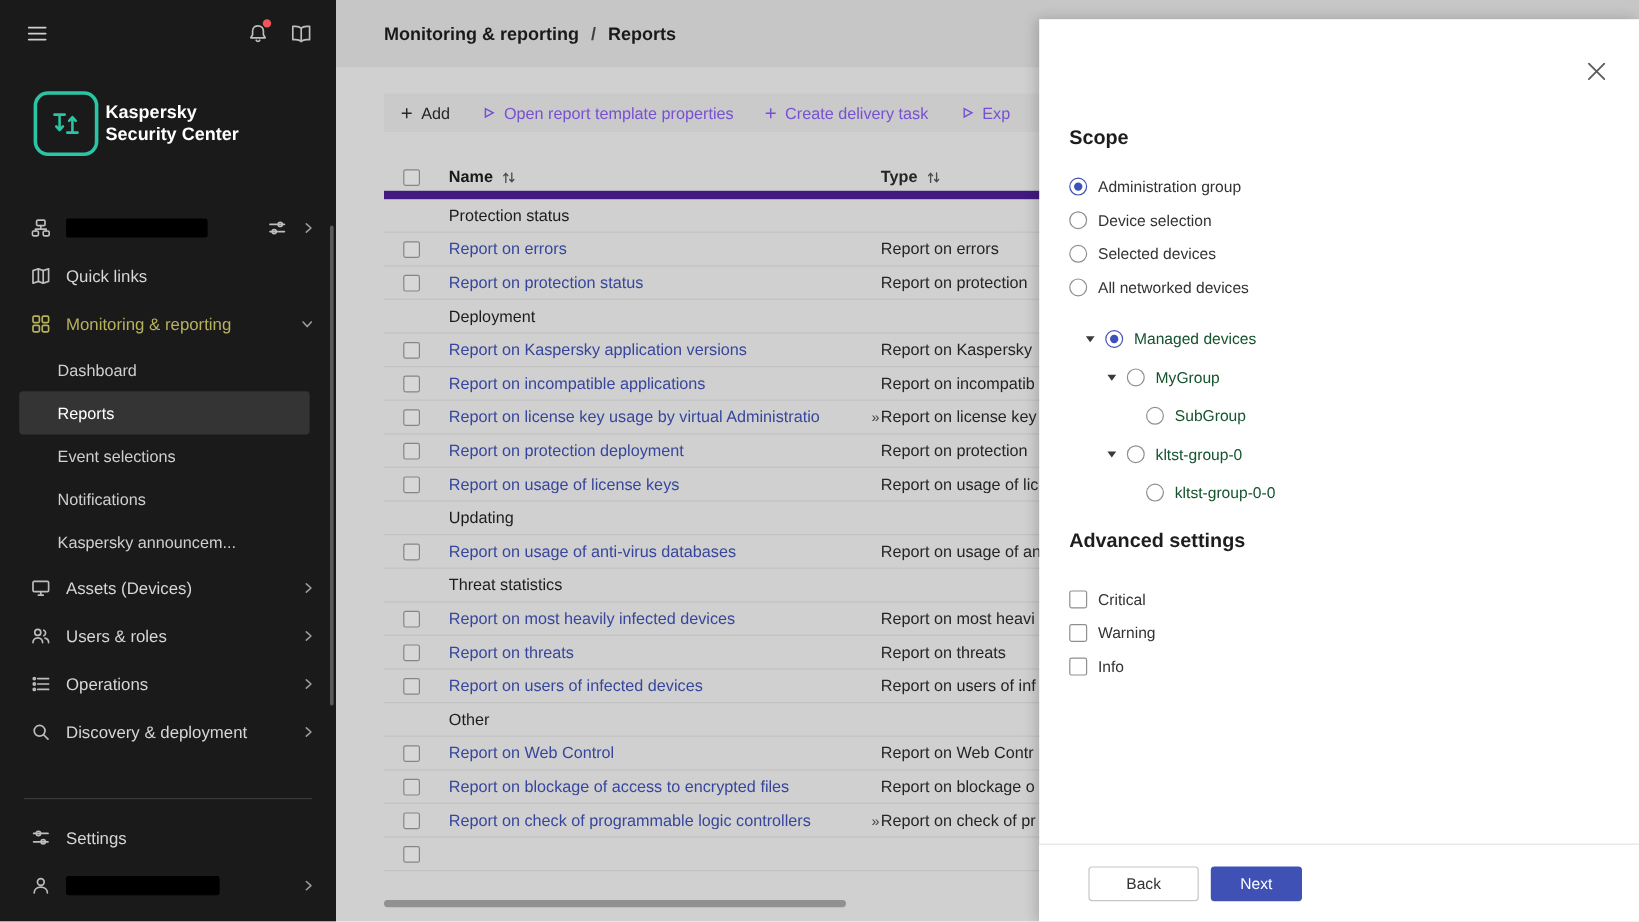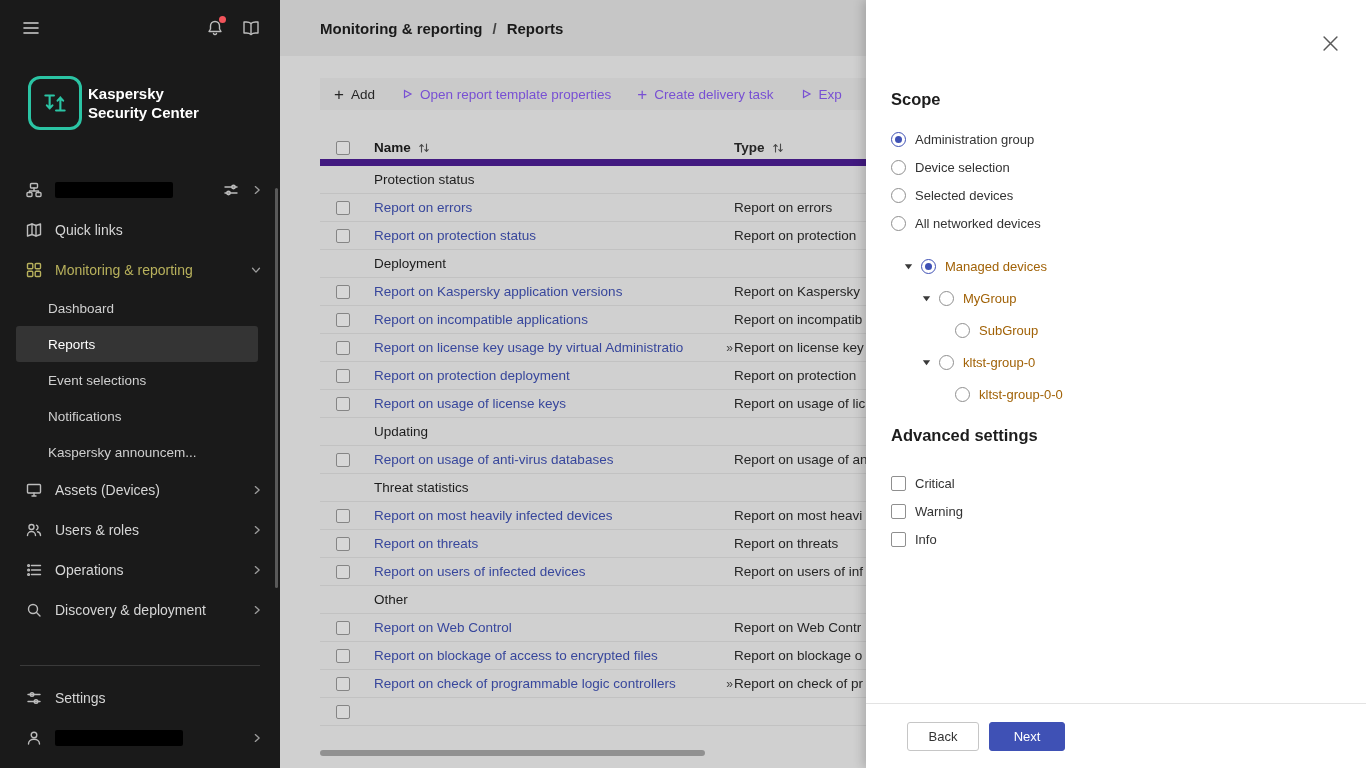--- a/index.html
+++ b/index.html
@@ -101,21 +101,21 @@
     position:absolute; left:40px; top:750px; width:385px; height:6px;
     background:#a9a9a9; border-radius:3px; cursor:pointer; z-index:3;
   }
   .overlay {
     position:absolute; left:0; right:0; top:0; bottom:0;
     background:rgba(15,15,15,0.15); z-index:5; cursor:pointer;
   }
 
   
   .drawer {
-    position:absolute; top:0; right:0; bottom:0; width:500px;
+    position:absolute; top:16px; right:0; bottom:0; width:500px;
     background:#ffffff; z-index:10; box-shadow:-3px 0 10px rgba(0,0,0,0.18);
   }
   .drawer-close { position:absolute; top:34px; right:26px; background:none; border:0; padding:2px; cursor:pointer; }
   .drawer-body { padding:90px 30px 0 25px; }
   .pane-title { font-size:16.5px; font-weight:bold; color:#1d1d1d; margin:0 0 16px 0; }
   .radio-row, .check-row {
     display:flex; align-items:center; gap:9px; height:28px; cursor:pointer;
     font-size:13px; color:#333;
   }
   .radio {
@@ -123,37 +123,37 @@
     background:#fff; display:inline-flex; align-items:center; justify-content:center; flex-shrink:0;
   }
   .radio.selected { border-color:#3f51b5; }
   .radio .dot { width:7px; height:7px; border-radius:50%; }
   .radio.selected .dot { background:#3f51b5; }
   .checkbox {
     width:15px; height:15px; border:1.5px solid #8f8f8f; border-radius:2px;
     background:#fff; display:inline-block; flex-shrink:0;
   }
   .tree { margin-top:13px; }
-  .tree-row { display:flex; align-items:center; gap:6px; height:32px; font-size:13px; color:#a16207; }
+  .tree-row { display:flex; align-items:center; gap:6px; height:32px; font-size:13px; color:#14532d; }
   .tree-row .tlabel { margin-left:3px; }
   .tree-row.lvl0 { padding-left:12px; }
   .tree-row.lvl1 { padding-left:30px; }
   .tree-row.lvl2 { padding-left:64px; }
   .expander { display:inline-flex; cursor:pointer; width:12px; }
   .adv-title { margin-top:16px; margin-bottom:24px; }
   .drawer-footer {
     position:absolute; left:0; right:0; bottom:0; height:65px;
     border-top:1px solid #e3e3e3; display:flex; align-items:center;
     padding-left:41px; gap:10px; background:#fff;
   }
   .btn {
     height:29px; border-radius:3px; font-family:inherit; font-size:13px;
     cursor:pointer; display:inline-flex; align-items:center; justify-content:center;
   }
-  .btn-back { width:72px; background:#fff; border:1px solid #c6c6c6; color:#333; }
+  .btn-back { width:92px; background:#fff; border:1px solid #c6c6c6; color:#333; }
   .btn-next { width:76px; background:#3f51b5; border:1px solid #3f51b5; color:#fff; }
 </style>
 </head>
 <body>
 
 <div class="app">
 
   <aside class="sidebar">
     <div class="sb-top">
       <button class="icon-btn">

